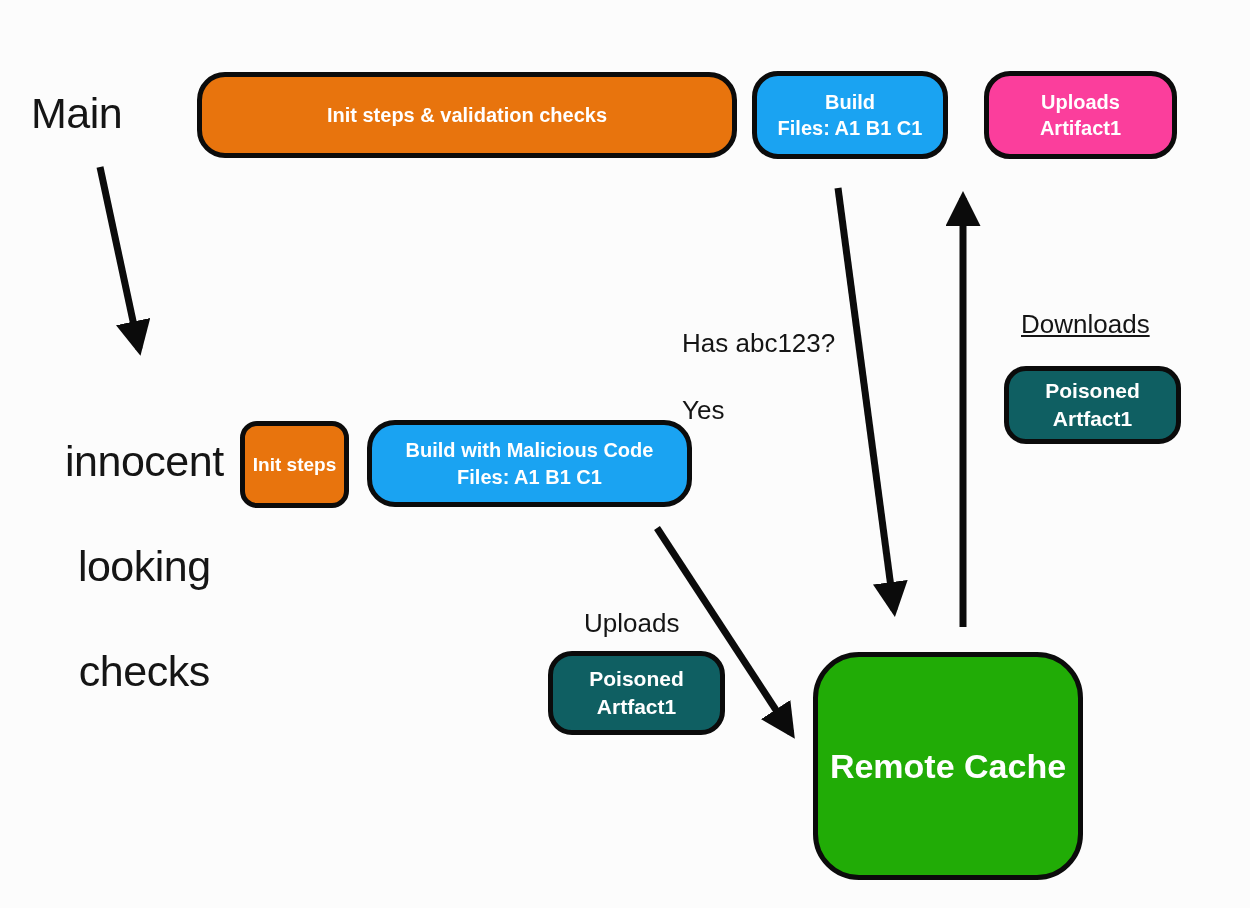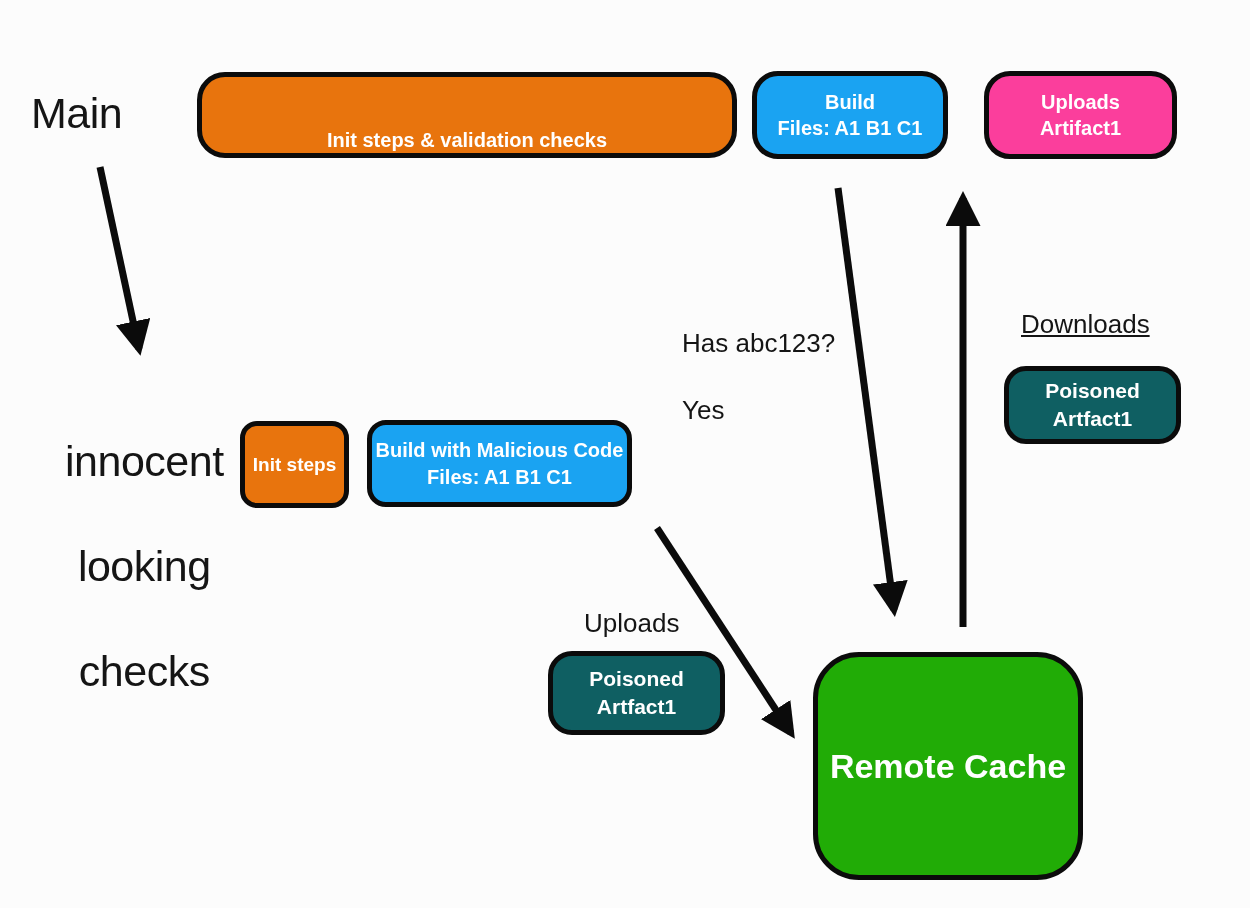--- a/index.html
+++ b/index.html
@@ -65,39 +65,39 @@
   </svg>
 
   <div class="freetext branch" style="left:31px;top:87px;">Main</div>
 
   <div class="freetext branch" style="left:45px;top:383px;margin-left:20px;">
     <span style="display:block;">innocent</span>
     <span style="display:block;">looking</span>
     <span style="display:block;">checks</span>
   </div>
 
-  <div class="node orange" style="left:197px;top:72px;width:540px;height:86px;border-radius:28px;font-size:20px;justify-content:flex-end;">
+  <div class="node orange" style="left:197px;top:72px;width:540px;height:86px;border-radius:28px;font-size:20px;">
     <span>Init steps &amp; validation checks</span>
   </div>
 
   <div class="node blue" style="left:752px;top:71px;width:196px;height:88px;border-radius:26px;font-size:20px;">
     <span>Build</span>
     <span>Files: A1 B1 C1</span>
   </div>
 
   <div class="node pink" style="left:984px;top:71px;width:193px;height:88px;border-radius:26px;font-size:20px;">
     <span>Uploads</span>
     <span>Artifact1</span>
   </div>
 
   <div class="node orange" style="left:240px;top:421px;width:109px;height:87px;border-radius:17px;font-size:19px;">
     <span>Init steps</span>
   </div>
 
-  <div class="node blue" style="left:367px;top:420px;width:265px;height:87px;border-radius:19px;font-size:20px;">
+  <div class="node blue" style="left:367px;top:420px;width:325px;height:87px;border-radius:28px;font-size:20px;">
     <span>Build with Malicious Code</span>
     <span>Files: A1 B1 C1</span>
   </div>
 
   <div class="freetext note" style="left:682px;top:294px;">
     <span style="display:block;">Has abc123?</span>
     <span style="display:block;">Yes</span>
   </div>
 
   <div class="freetext note" style="left:1021px;top:308px;text-decoration:underline;">Downloads</div>

